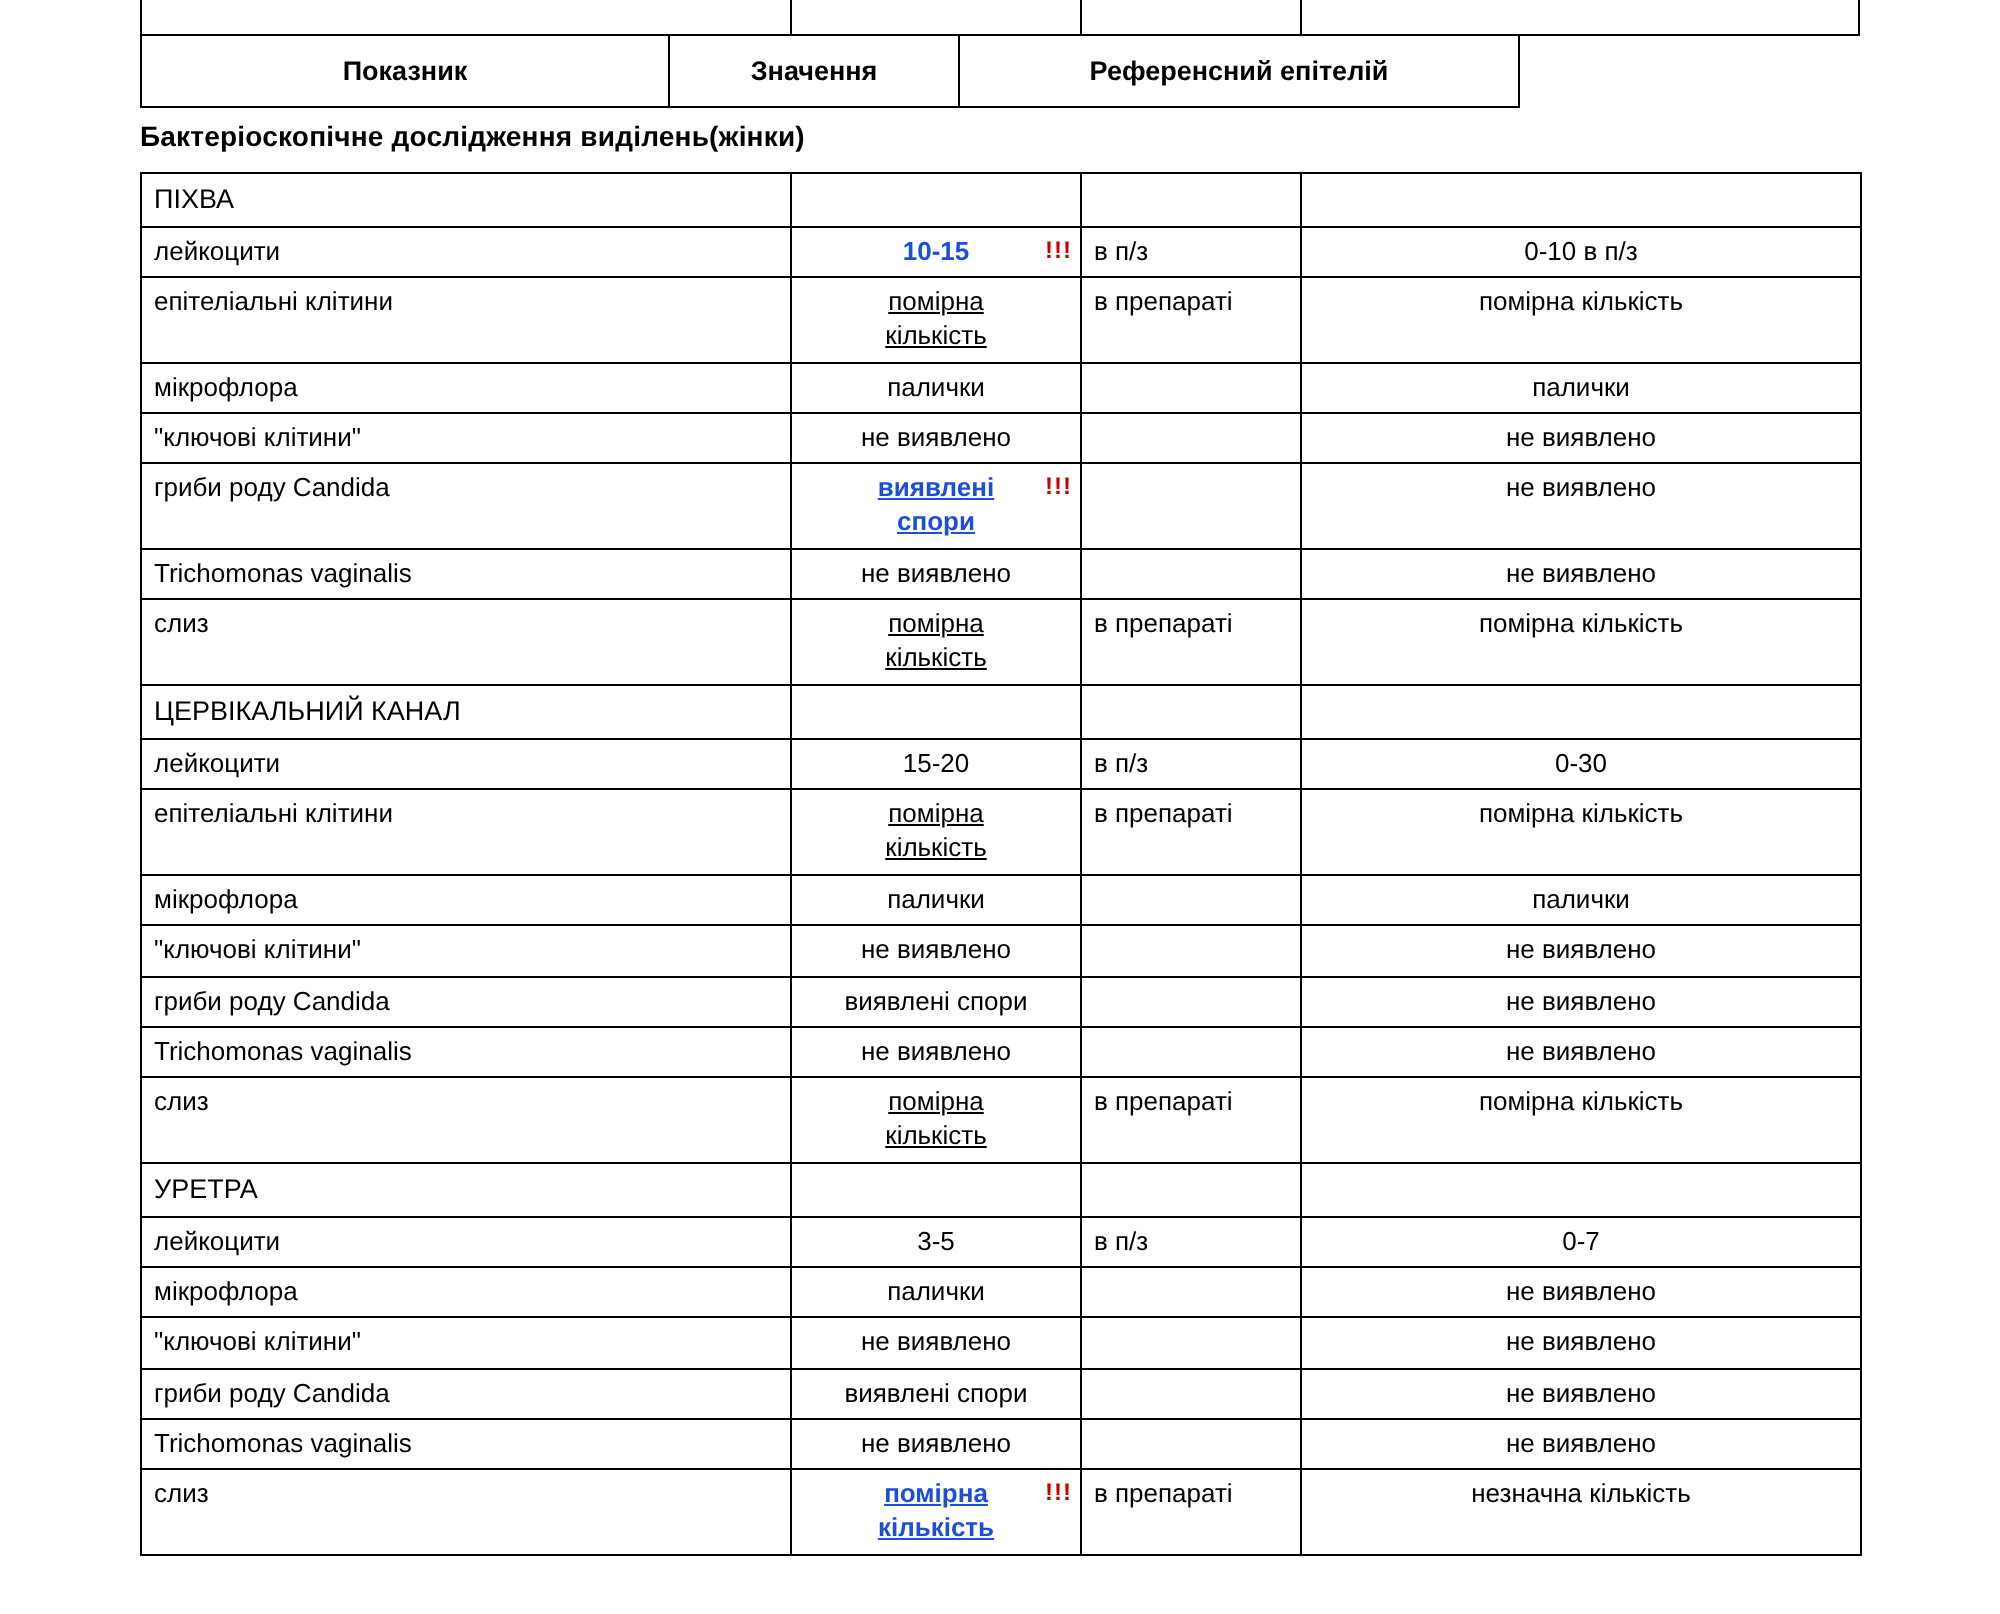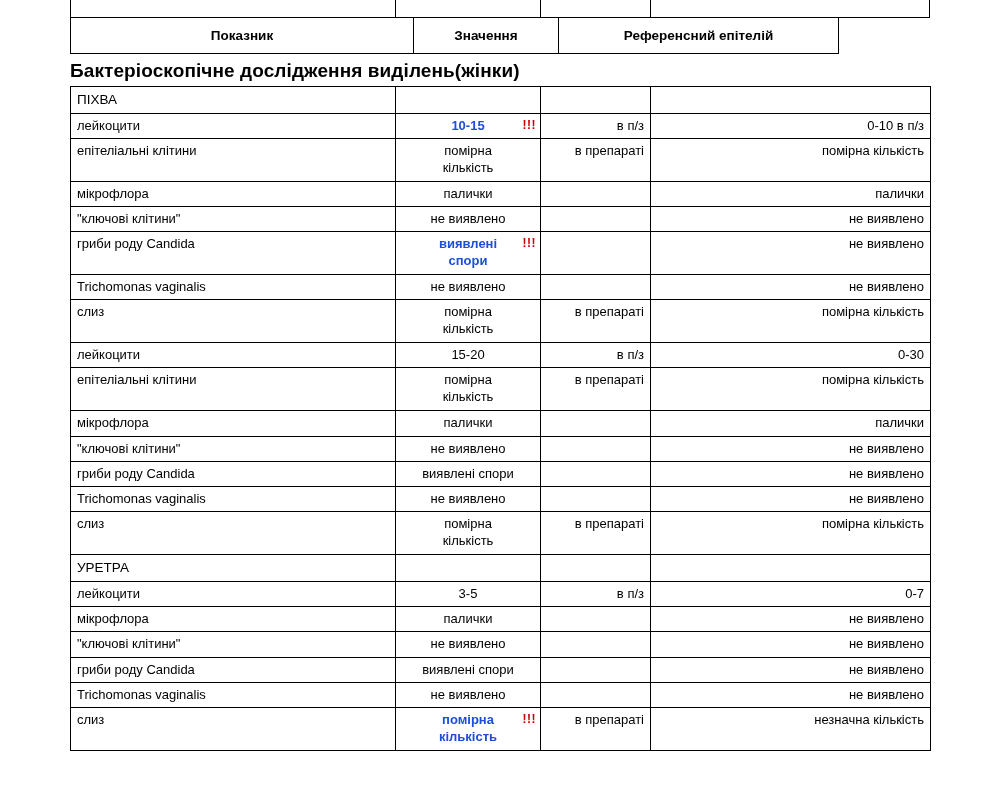--- a/index.html
+++ b/index.html
@@ -61,43 +61,43 @@
     font-size: 13.5px;
   }
   .header-row .hc:first-child {
     border-left: 1px solid #000;
   }
   .section-title {
     position: absolute;
     left: 70px;
     top: 60px;
     font-weight: bold;
-    font-size: 19px;
+    font-size: 14px;
     letter-spacing: 0.1px;
   }
   table.main {
     position: absolute;
     left: 70px;
     top: 86px;
     width: 860px;
     border-collapse: collapse;
     table-layout: fixed;
   }
   table.main td {
     border: 1px solid #000;
     padding: 4px 6px;
     vertical-align: top;
     font-size: 13px;
     line-height: 1.25;
     box-sizing: border-box;
   }
   .c-name  { width: 325px; }
   .c-value { width: 145px; text-align: center; position: relative; }
-  .c-units { width: 110px; text-align: right; }
-  .c-ref   { width: 280px; text-align: right; }
+  .c-units { width: 110px; text-align: left; }
+  .c-ref   { width: 280px; text-align: center; }
 
   tr.group td {
     height: 26px;
   }
   tr.group .c-name {
     font-size: 13.5px;
     padding-top: 5px;
   }
   td.val-cell {
     position: relative;
@@ -111,36 +111,37 @@
     font-weight: bold;
     font-size: 12px;
     letter-spacing: 0.5px;
   }
   .abnormal {
     color: #1d4ed8;
     font-weight: bold;
   }
   .two-line {
     line-height: 1.3;
+    text-decoration: underline;
   }
 </style>
 </head>
 <body>
 
 <div class="page">
 
   <div class="top-strip">
     <div class="cell" style="left:0; width:325px;"></div>
     <div class="cell" style="left:325px; width:145px;"></div>
     <div class="cell" style="left:470px; width:110px;"></div>
     <div class="cell" style="left:580px; width:278px; border-right:none;"></div>
   </div>
 
   <div class="header-row">
-    <div class="hc" style="width:344px;">Показник</div>
+    <div class="hc" style="width:265px;">Показник</div>
     <div class="hc" style="width:145px;">Значення</div>
     <div class="hc" style="width:280px;">Референсний епітелій</div>
   </div>
 
   <div class="section-title">Бактеріоскопічне дослідження виділень(жінки)</div>
 
   <table class="main">
     <tbody id="rows-body">
         <tr class="group">
           <td class="c-name">ПІХВА</td>
@@ -183,20 +184,26 @@
           <td class="c-value"><span>не виявлено</span></td>
           <td class="c-units"></td>
           <td class="c-ref">не виявлено</td>
         </tr>
         <tr class="data">
           <td class="c-name">слиз</td>
           <td class="c-value"><span class="two-line">помірна<br>кількість</span></td>
           <td class="c-units">в препараті</td>
           <td class="c-ref">помірна кількість</td>
         </tr>
+        <tr class="group">
+          <td class="c-name">ЦЕРВІКАЛЬНИЙ  КАНАЛ</td>
+          <td class="c-value"><span></span></td>
+          <td class="c-units"></td>
+          <td class="c-ref"></td>
+        </tr>
         <tr class="data">
           <td class="c-name">лейкоцити</td>
           <td class="c-value"><span>15-20</span></td>
           <td class="c-units">в п/з</td>
           <td class="c-ref">0-30</td>
         </tr>
         <tr class="data">
           <td class="c-name">епітеліальні клітини</td>
           <td class="c-value"><span class="two-line">помірна<br>кількість</span></td>
           <td class="c-units">в препараті</td>

